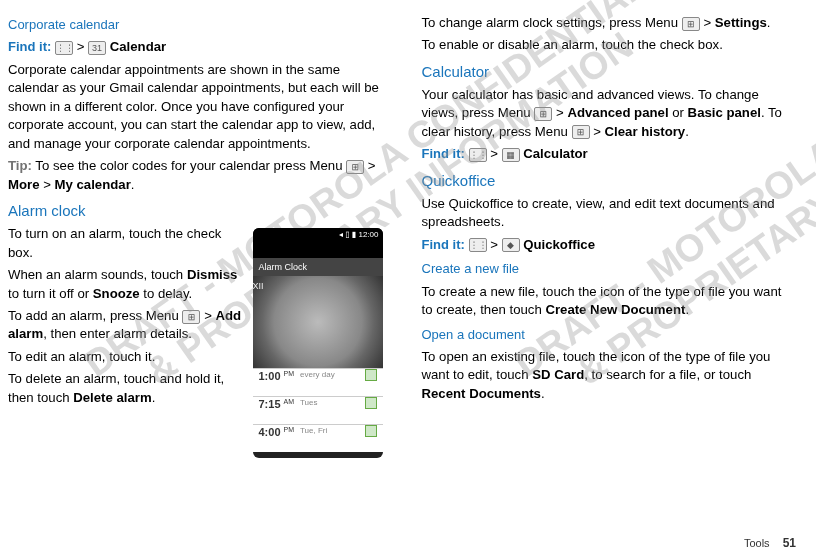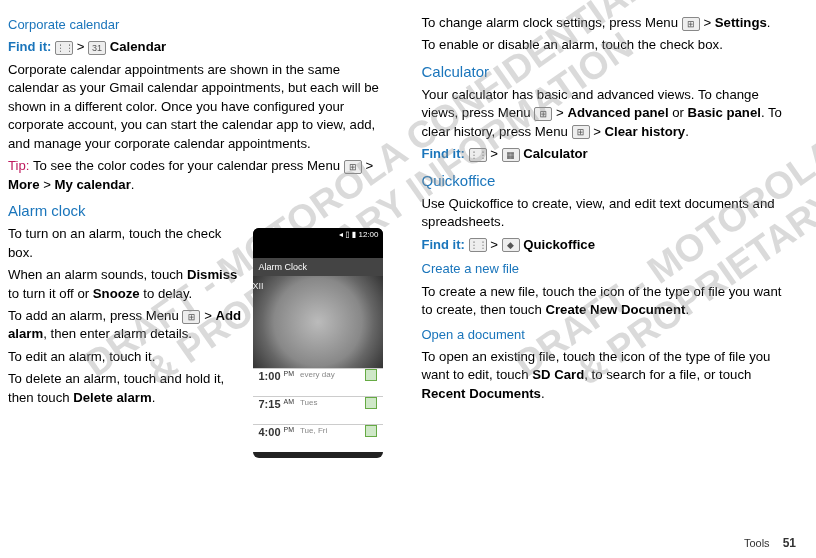--- a/index.html
+++ b/index.html
@@ -5,21 +5,21 @@
 *{margin:0;padding:0;box-sizing:border-box}
 body{font-family:Arial,Helvetica,sans-serif;width:816px;height:558px;position:relative;background:#fff;color:#000}
 .watermark{position:absolute;font-size:38px;font-weight:bold;color:rgba(150,150,150,0.35);transform:rotate(-35deg);pointer-events:none;white-space:pre;line-height:1.1;text-align:center}
 .wm1{left:40px;top:150px}
 .wm2{left:470px;top:150px}
 .cols{display:flex;padding:10px 20px 0 8px;gap:39px}
 .col{flex:1;font-size:13.2px;line-height:1.4}
 .section-title{color:#1a75bb;font-size:15px;margin:6px 0 3px 0}
 .subsection{color:#1a75bb;font-size:13px;margin:6px 0 2px 0}
 .findit{color:#1a75bb;font-weight:bold;font-size:13px;display:inline}
-.tip{color:#be185d;font-weight:normal;display:inline}
+.tip{color:#737373;font-weight:bold;display:inline}
 p{margin:4px 0}
 .icon{display:inline-block;width:18px;height:14px;vertical-align:middle;border:1px solid #888;border-radius:2px;background:#eee;font-size:9px;line-height:13px;text-align:center;color:#555}
 .menu-icon{display:inline-block;width:18px;height:14px;vertical-align:middle;border:1px solid #888;border-radius:2px;background:#eee;font-size:9px;line-height:12px;text-align:center;color:#555}
 .phone{float:right;width:130px;height:230px;background:#222;border-radius:6px;margin:4px 0 6px 10px;position:relative;overflow:hidden}
 .phone-status{height:30px;background:#000;color:#fff;font-size:8px;text-align:right;padding:1px 4px}
 .phone-title{height:18px;background:#444;color:#fff;font-size:9px;padding:3px 6px}
 .clockface{height:92px;background:radial-gradient(circle,#bbb 0%,#888 55%,#666 70%,#333 100%);position:relative}
 .clock-nums{position:absolute;color:#eee;font-size:9px;width:100%;text-align:left;top:4px}
 .alarm-row{height:28px;background:#fff;border-top:1px solid #ccc;display:flex;align-items:flex-start;padding:0 6px;font-size:9px;color:#333}
 .alarm-row .t{font-weight:bold;font-size:11px;margin-right:3px}

